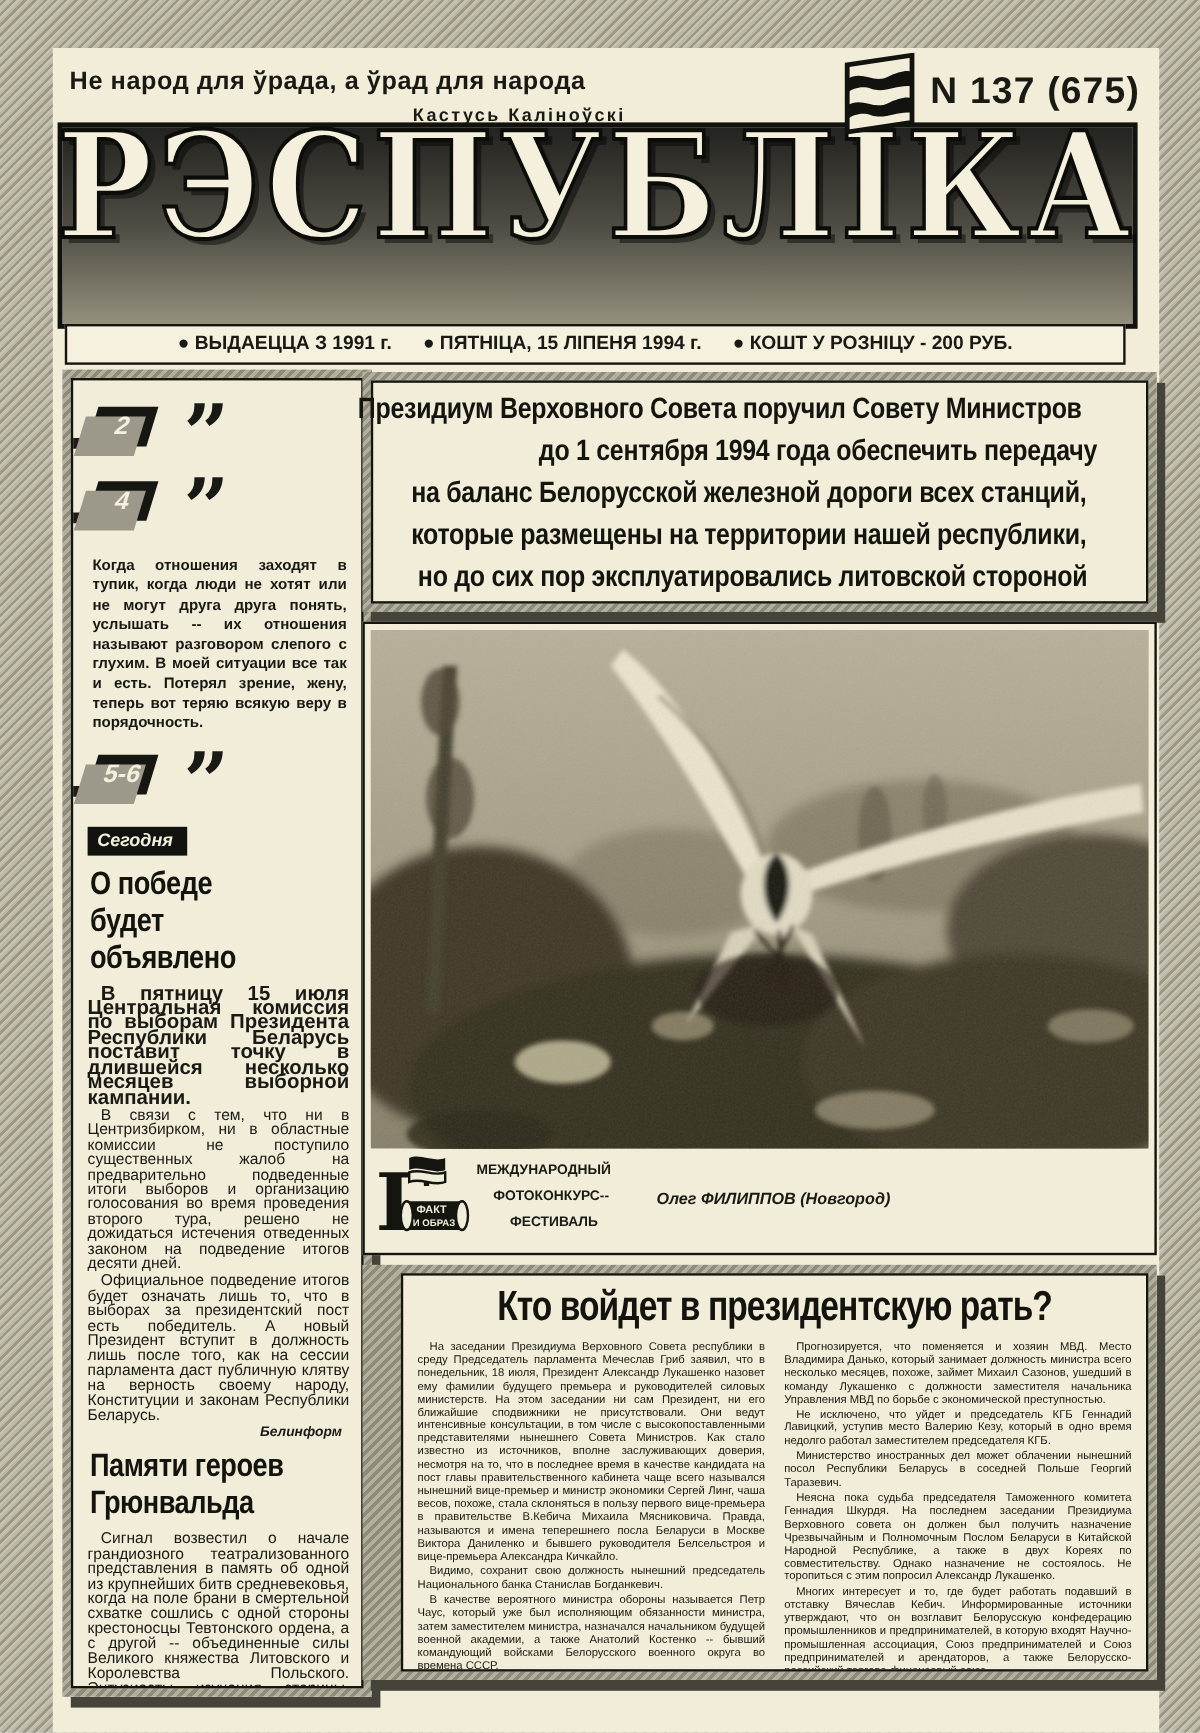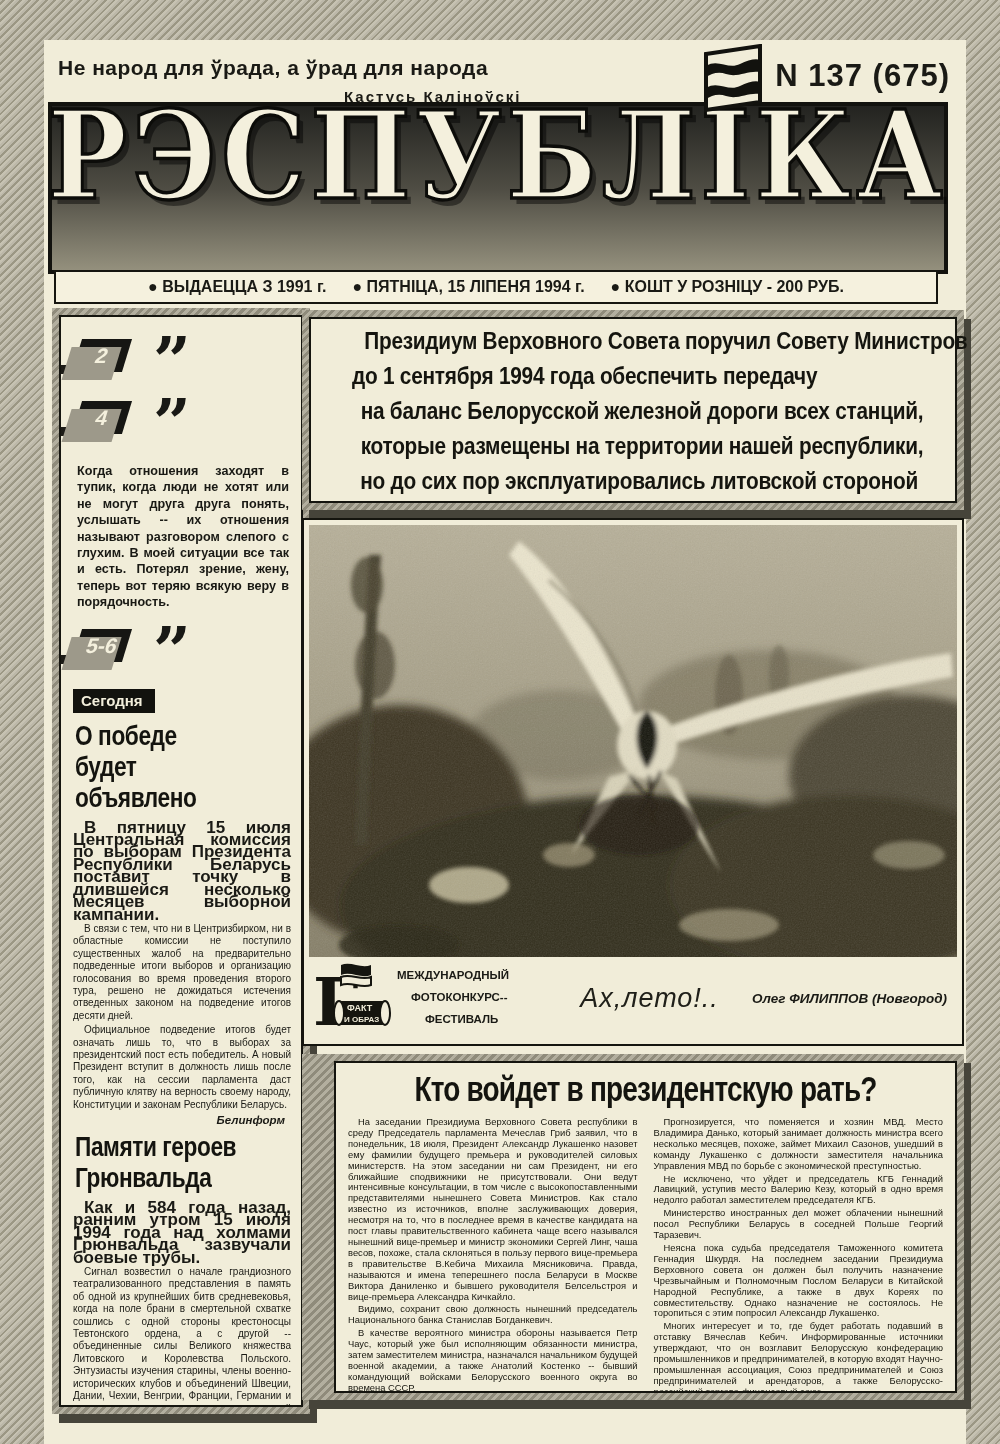--- a/index.html
+++ b/index.html
@@ -60,34 +60,34 @@
   }
   .teaser-caps{
     font-style:italic;font-size:20px;line-height:1.3;margin:8px 0 14px 6px;
     white-space:pre-line;color:#21211c;letter-spacing:.4px;
   }
   .teaser-quote{
     font-weight:bold;font-size:12.6px;line-height:16.4px;text-align:justify;
     margin:10px 2px 14px 4px;color:#191914;
   }
   .today{
-    display:inline-block;background:#12120e;color:#f3efdc;font-weight:bold;
+    display:inline-block;background:#12120e;color:#f3efdc;font-style:italic;font-weight:bold;
     font-size:15px;padding:3px 12px 4px 8px;margin:6px 0 6px 0;
   }
   .side-headline{
     font-weight:bold;font-size:27px;line-height:31px;white-space:pre-line;
     transform:scaleX(.84);transform-origin:left;letter-spacing:-.5px;color:#14140f;
     margin:2px 0 8px 2px;
   }
-  .side-art p{margin:0 0 2px 0;font-size:10px;line-height:12.4px;text-align:justify;text-indent:11px;}
+  .side-art p{margin:0 0 2px 0;font-size:13px;line-height:12.4px;text-align:justify;text-indent:11px;}
   .side-art p.lead{font-weight:bold;font-size:17px;}
   .byline{text-align:right;font-weight:bold;font-style:italic;font-size:11.5px;margin:3px 6px 6px 0;}
   
   .banner{position:absolute;left:258px;top:270px;width:662px;height:200px;box-sizing:border-box;}
-  .banner .innerbox{display:flex;flex-direction:column;align-items:flex-start;justify-content:center;padding:6px 0;}
+  .banner .innerbox{display:flex;flex-direction:column;align-items:flex-end;justify-content:center;padding:6px 0;}
   .banner-line{
     font-weight:bold;font-size:24.5px;line-height:35px;white-space:nowrap;
     transform:scaleX(.85);letter-spacing:-.3px;color:#15150f;
   }
   .photobox{
     position:absolute;left:258px;top:478px;width:662px;height:528px;box-sizing:border-box;
     background:#f1edd9;border:2px solid #15150f;padding:5px;
   }
   .photo{width:100%;height:432px;display:block;background:#a39c85;}
   .caption-row{display:flex;align-items:center;height:82px;}
@@ -161,21 +161,20 @@
 будет объявлено</div>
         <p class="lead">В пятницу 15 июля Центральная комиссия по выборам Президента Республики Беларусь поставит точку в длившейся несколько месяцев выборной кампании.</p>
         <p>В связи с тем, что ни в Центризбирком, ни в областные комиссии не поступило существенных жалоб на предварительно подведенные итоги выборов и организацию голосования во время проведения второго тура, решено не дожидаться истечения отведенных законом на подведение итогов десяти дней.</p>
         <p>Официальное подведение итогов будет означать лишь то, что в выборах за президентский пост есть победитель. А новый Президент вступит в должность лишь после того, как на сессии парламента даст публичную клятву на верность своему народу, Конституции и законам Республики Беларусь.</p>
         <div class="byline">Белинформ</div>
       </div>
 
       <div class="side-art">
         <div class="side-headline">Памяти героев
 Грюнвальда</div>
-        <p class="lead">Как и 584 года назад, ранним утром 15 июля 1994 года над холмами Грюнвальда зазвучали боевые трубы.</p>
         <p>Сигнал возвестил о начале грандиозного театрализованного представления в память об одной из крупнейших битв средневековья, когда на поле брани в смертельной схватке сошлись с одной стороны крестоносцы Тевтонского ордена, а с другой -- объединенные силы Великого княжества Литовского и Королевства Польского. Энтузиасты изучения старины, члены военно-исторических клубов и объединений Швеции, Дании, Чехии, Венгрии, Франции, Германии и ряда других стран на глазах у сотен зрителей в полном рыцарском облачении воспроизведут отдельные фрагменты знаменитого сражения.</p>
 
       </div>
 
     </div>
   </div>
 
   <div class="banner hatchframe">
     <div class="innerbox">
       <div class="banner-line">Президиум Верховного Совета поручил Совету Министров</div>
@@ -255,21 +254,20 @@
         <ellipse cx="28" cy="52" rx="5" ry="12" fill="#f1edd9" stroke="#15150f" stroke-width="2"></ellipse>
         <ellipse cx="74" cy="52" rx="5" ry="12" fill="#f1edd9" stroke="#15150f" stroke-width="2"></ellipse>
         <text x="36" y="50" font-size="9" font-weight="bold" fill="#f1edd9" font-family="Liberation Sans, sans-serif">ФАКТ</text>
         <text x="33" y="61" font-size="8" font-weight="bold" fill="#f1edd9" font-family="Liberation Sans, sans-serif">И ОБРАЗ</text>
       </svg>
       <div class="contest-lines">
         <span>МЕЖДУНАРОДНЫЙ</span>
         <span>ФОТОКОНКУРС--</span>
         <span>ФЕСТИВАЛЬ</span>
       </div>
-      <div class="photo-caption">Ах,лето!..</div>
       <div class="photo-credit">Олег ФИЛИППОВ   (Новгород)</div>
     </div>
   </div>
 
   <div class="article hatchframe">
     <div class="innerbox">
       <div class="art-headline">Кто войдет в президентскую рать?</div>
       <div class="cols">
         <div class="col">
           <p>На заседании Президиума Верховного Совета республики в среду Председатель парламента Мечеслав Гриб заявил, что в понедельник, 18 июля, Президент Александр Лукашенко назовет ему фамилии будущего премьера и руководителей силовых министерств. На этом заседании ни сам Президент, ни его ближайшие сподвижники не присутствовали. Они ведут интенсивные консультации, в том числе с высокопоставленными представителями нынешнего Совета Министров. Как стало известно из источников, вполне заслуживающих доверия, несмотря на то, что в последнее время в качестве кандидата на пост главы правительственного кабинета чаще всего назывался нынешний вице-премьер и министр экономики Сергей Линг, чаша весов, похоже, стала склоняться в пользу первого вице-премьера в правительстве В.Кебича Михаила Мясниковича. Правда, называются и имена теперешнего посла Беларуси в Москве Виктора Даниленко и бывшего руководителя Белсельстроя и вице-премьера Александра Кичкайло.</p>

